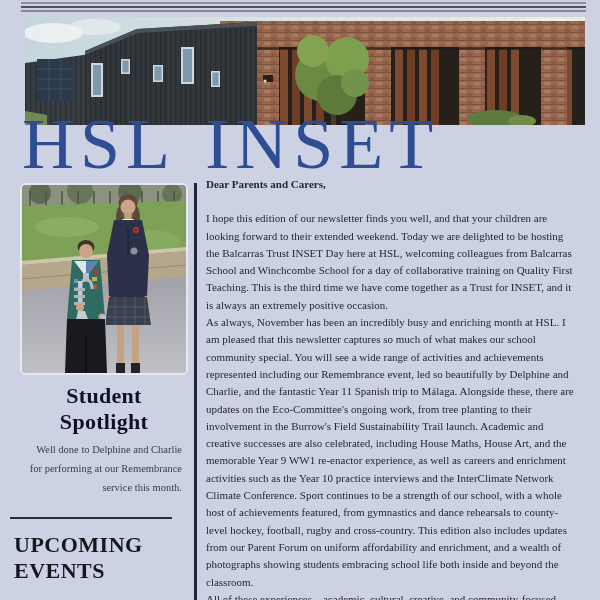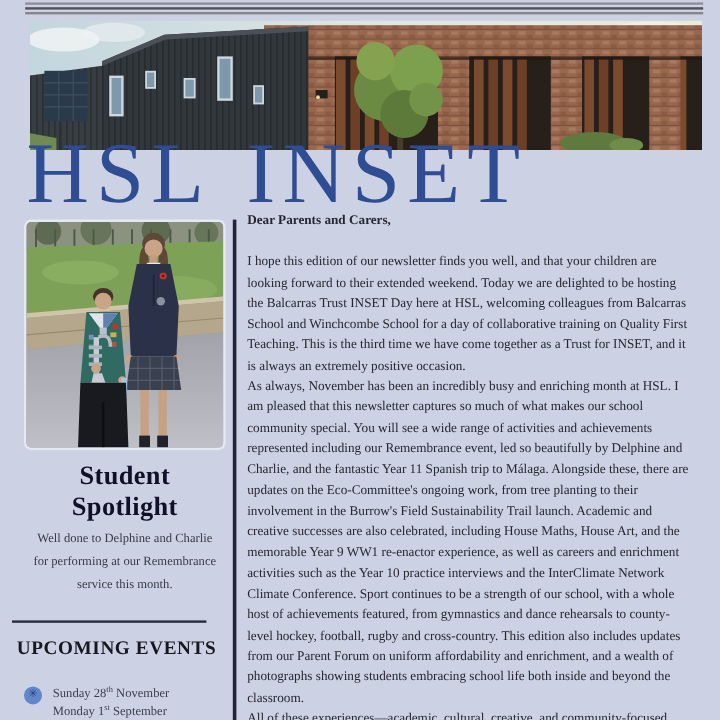--- a/index.html
+++ b/index.html
@@ -35,26 +35,26 @@
   .photo-card {
     width: 164px; height: 188px; border: 2px solid #e6e9f1;
     border-radius: 6px; overflow: hidden; background: #9b9ba3;
   }
   .photo-card svg { display: block; }
   .spotlight-heading {
     margin: 8px 0 0 0; text-align: center;
     font-size: 22px; font-weight: bold; color: #10102a; letter-spacing: 0.3px;
   }
   .spotlight-text {
-    margin: 5px 0 0 0; padding: 0 6px; text-align: center;
+    margin: 5px 0 0 0; padding: 0 6px; text-align: right;
     font-size: 10.5px; line-height: 19px; color: #3a3a46;
   }
   .hdivider { margin: 20px 0 0 -10px; width: 162px; border-top: 2.5px solid #2b2b3c; }
   .events-heading {
-    margin: 13px 0 0 -6px; font-size: 16px; font-weight: bold;
+    margin: 13px 0 0 -6px; font-size: 22px; font-weight: bold;
     color: #17171f; letter-spacing: 0.5px;
   }
   .event { display: flex; margin-top: 21px; align-items: flex-start; }
   .bullet {
     flex: 0 0 auto; width: 15px; height: 15px; margin-top: 1px;
     background: #6287c8; border-radius: 50%;
     font-family: "DejaVu Sans", sans-serif; font-size: 9px; line-height: 15px;
     text-align: center; color: #203f8c;
   }
   .event-body { margin-left: 9px; }

